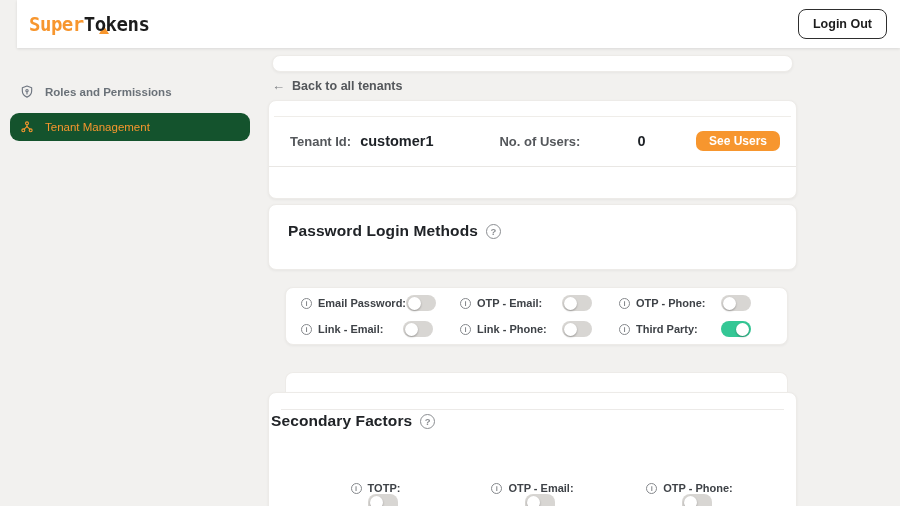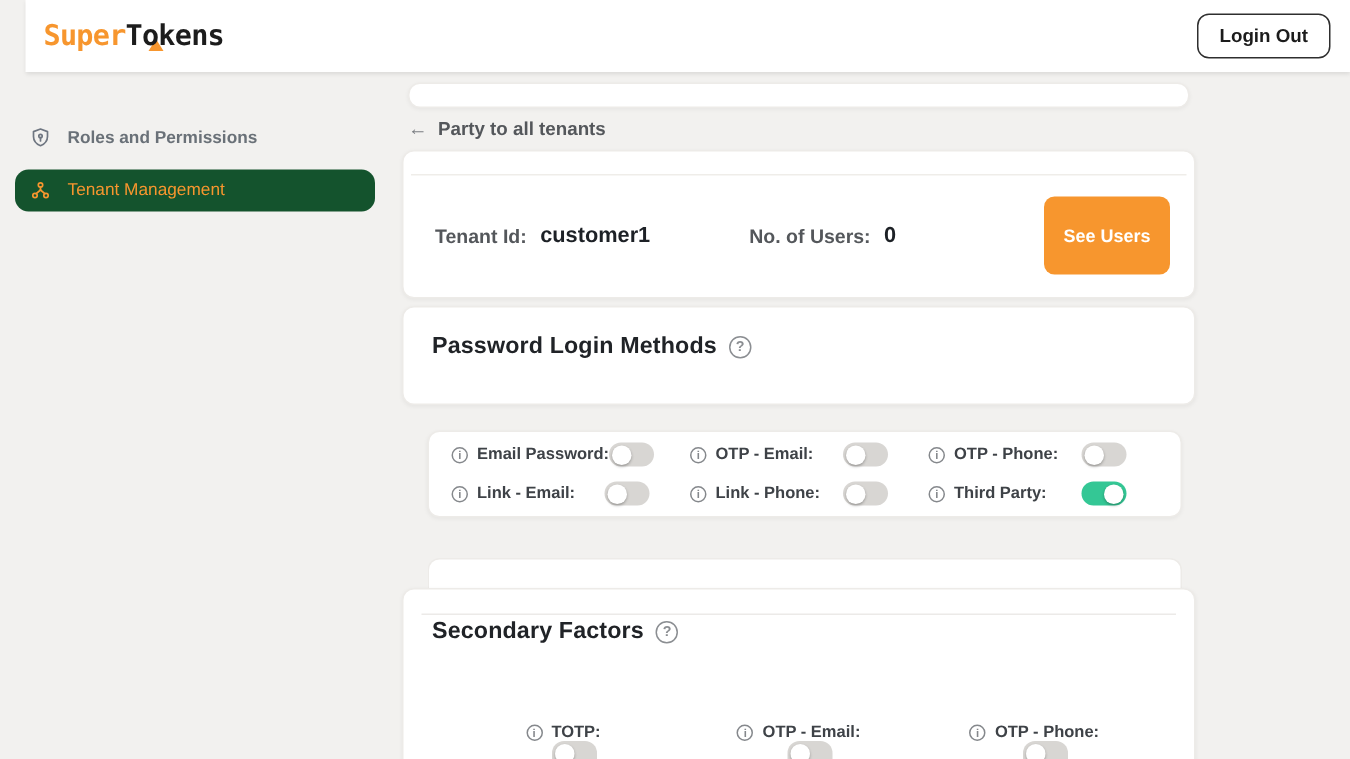--- a/index.html
+++ b/index.html
@@ -64,24 +64,24 @@
     cursor:pointer; color:#54575b; font-size:12.5px; font-weight:bold;
   }
   .back-arrow { color:#7c7f83; font-size:13px; font-weight:normal; }
 
   
   .card1 { height:99px; overflow:hidden; }
   .c1-topline { height:16px; border-bottom:1px solid #efede9; margin:0 5px; }
   .c1-row { display:flex; align-items:center; padding:14px 16px 15px 21px; }
   .c1-label { font-size:13px; font-weight:600; color:#54575b; }
   .c1-value { font-size:14.5px; font-weight:800; color:#1d2126; margin-left:9px; }
-  .c1-users-group { margin-left:66px; display:flex; align-items:center; }
+  .c1-users-group { margin-left:66px; display:flex; align-items:center;gap:48px; }
   .see-users-btn {
     margin-left:auto; background:var(--accent); color:#fff; border:none;
-    border-radius:7px; padding:19px 13px; font-size:12px; font-weight:bold;
+    border-radius:7px; padding:3px 13px; font-size:12px; font-weight:bold;
     font-family:"Liberation Sans", sans-serif; cursor:pointer;
   }
   .c1-divider { border-top:1px solid #e9e7e4; }
 
   
   .card2 { margin-top:5px; height:66px; padding:17px 19px; }
   .sec-heading { display:flex; align-items:center; gap:8px; }
   .sec-title { font-size:15.5px; font-weight:bold; color:#202327; letter-spacing:.1px; }
   .q-icon {
     width:15px; height:15px; border:1.3px solid #8b8e92; border-radius:50%;
@@ -112,21 +112,21 @@
     position:absolute; top:1.5px; left:2px; width:13px; height:13px;
     border-radius:50%; background:#fff; box-shadow:0 1px 2px rgba(0,0,0,.3);
   }
   .switch.on { background:var(--green); }
   .switch.on .knob { left:auto; right:2px; }
 
   
   .strip2 { margin:27px 9px 0 17px; height:20px; border-radius:8px 8px 0 0; border-bottom:none; box-shadow:none; }
   .card4 { height:140px; }
   .c4-hairline { margin:16px 12px 0; border-top:1px solid #eceae8; }
-  .c4-heading { margin:2px 19px 0; }
+  .c4-heading { margin:2px 2px 0; }
   .c4-toggles { margin-top:52px; padding:0 28px; display:flex; }
 </style>
 </head>
 <body>
 
 <div class="header">
   <div class="logo">
     <span class="lg-super">Super</span><span class="lg-tokens">Tokens</span>
     <span class="lg-triangle"></span>
   </div>
@@ -154,21 +154,21 @@
       </svg>
       <span>Tenant Management</span>
     </div>
   </div>
 
   <div class="main">
     <div class="card strip-top"></div>
 
     <div class="back-row">
       <span class="back-arrow">←</span>
-      <span>Party to all tenants</span>
+      <span>Back to all tenants</span>
     </div>
 
     <div class="card card1">
       <div class="c1-topline"></div>
       <div class="c1-row">
         <span class="c1-label">Tenant Id:</span>
         <span class="c1-value">customer1</span>
         <span class="c1-users-group">
           <span class="c1-label">No. of Users:</span>
           <span class="c1-value">0</span>

